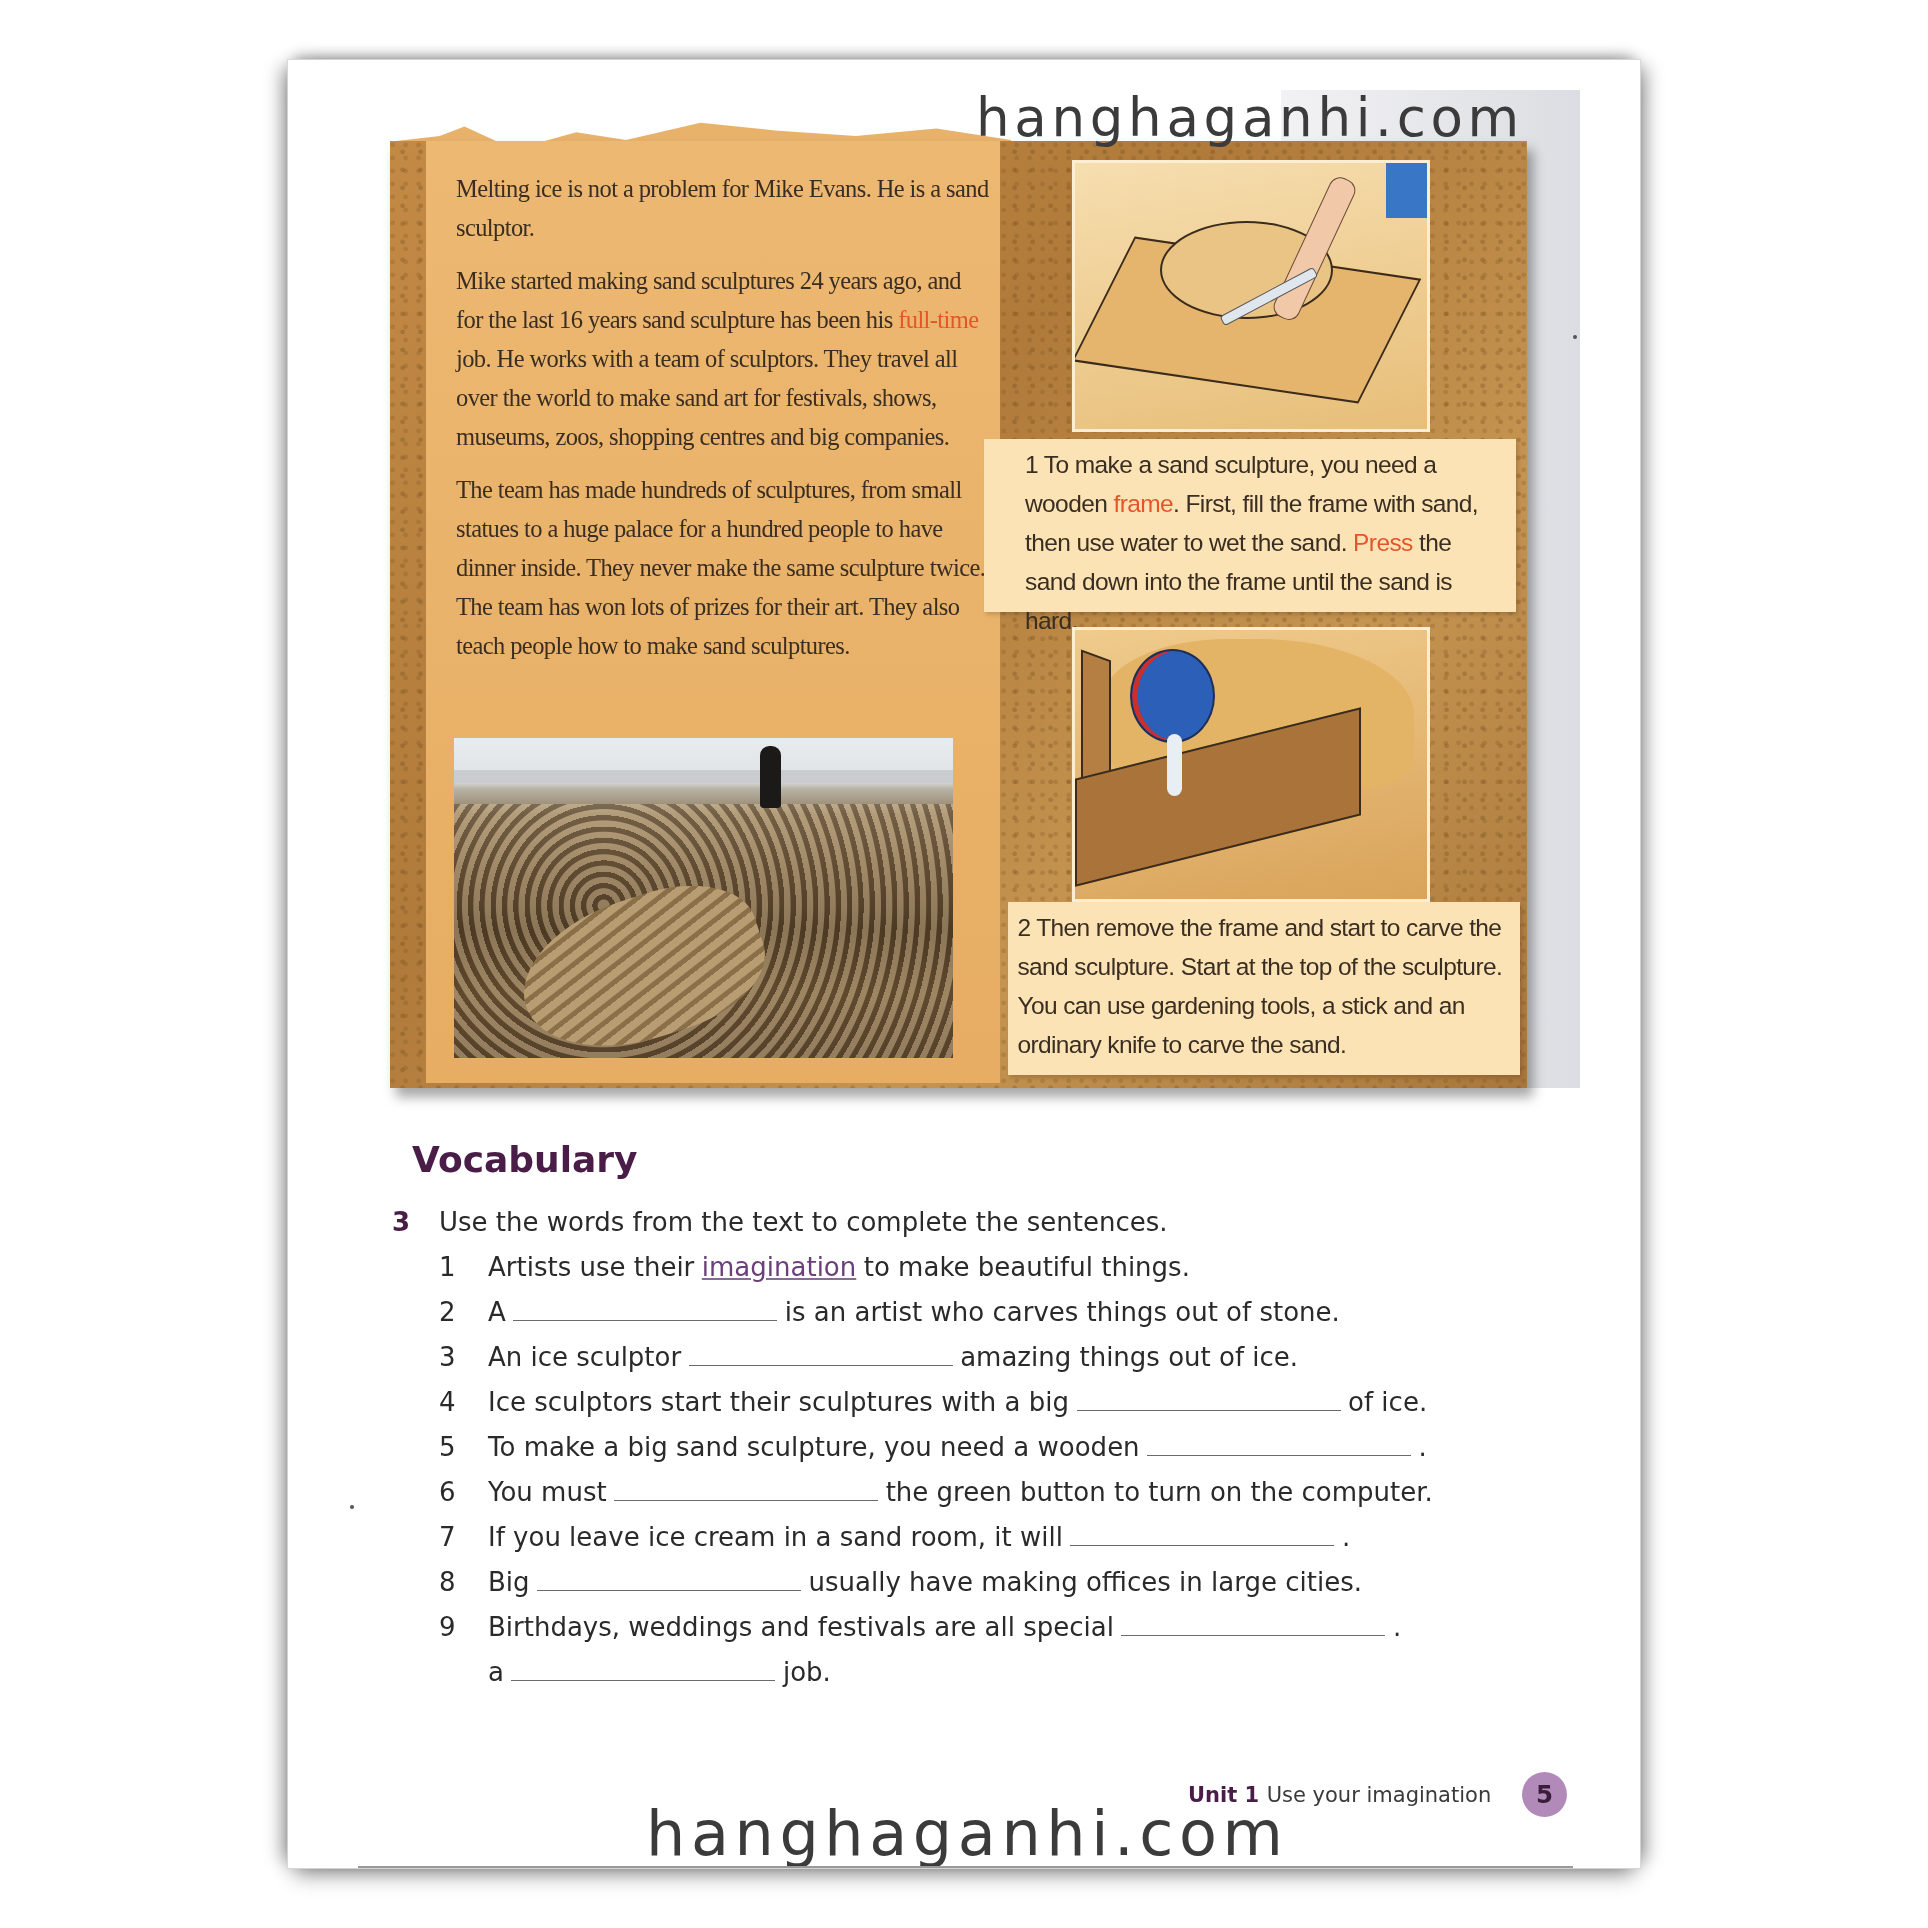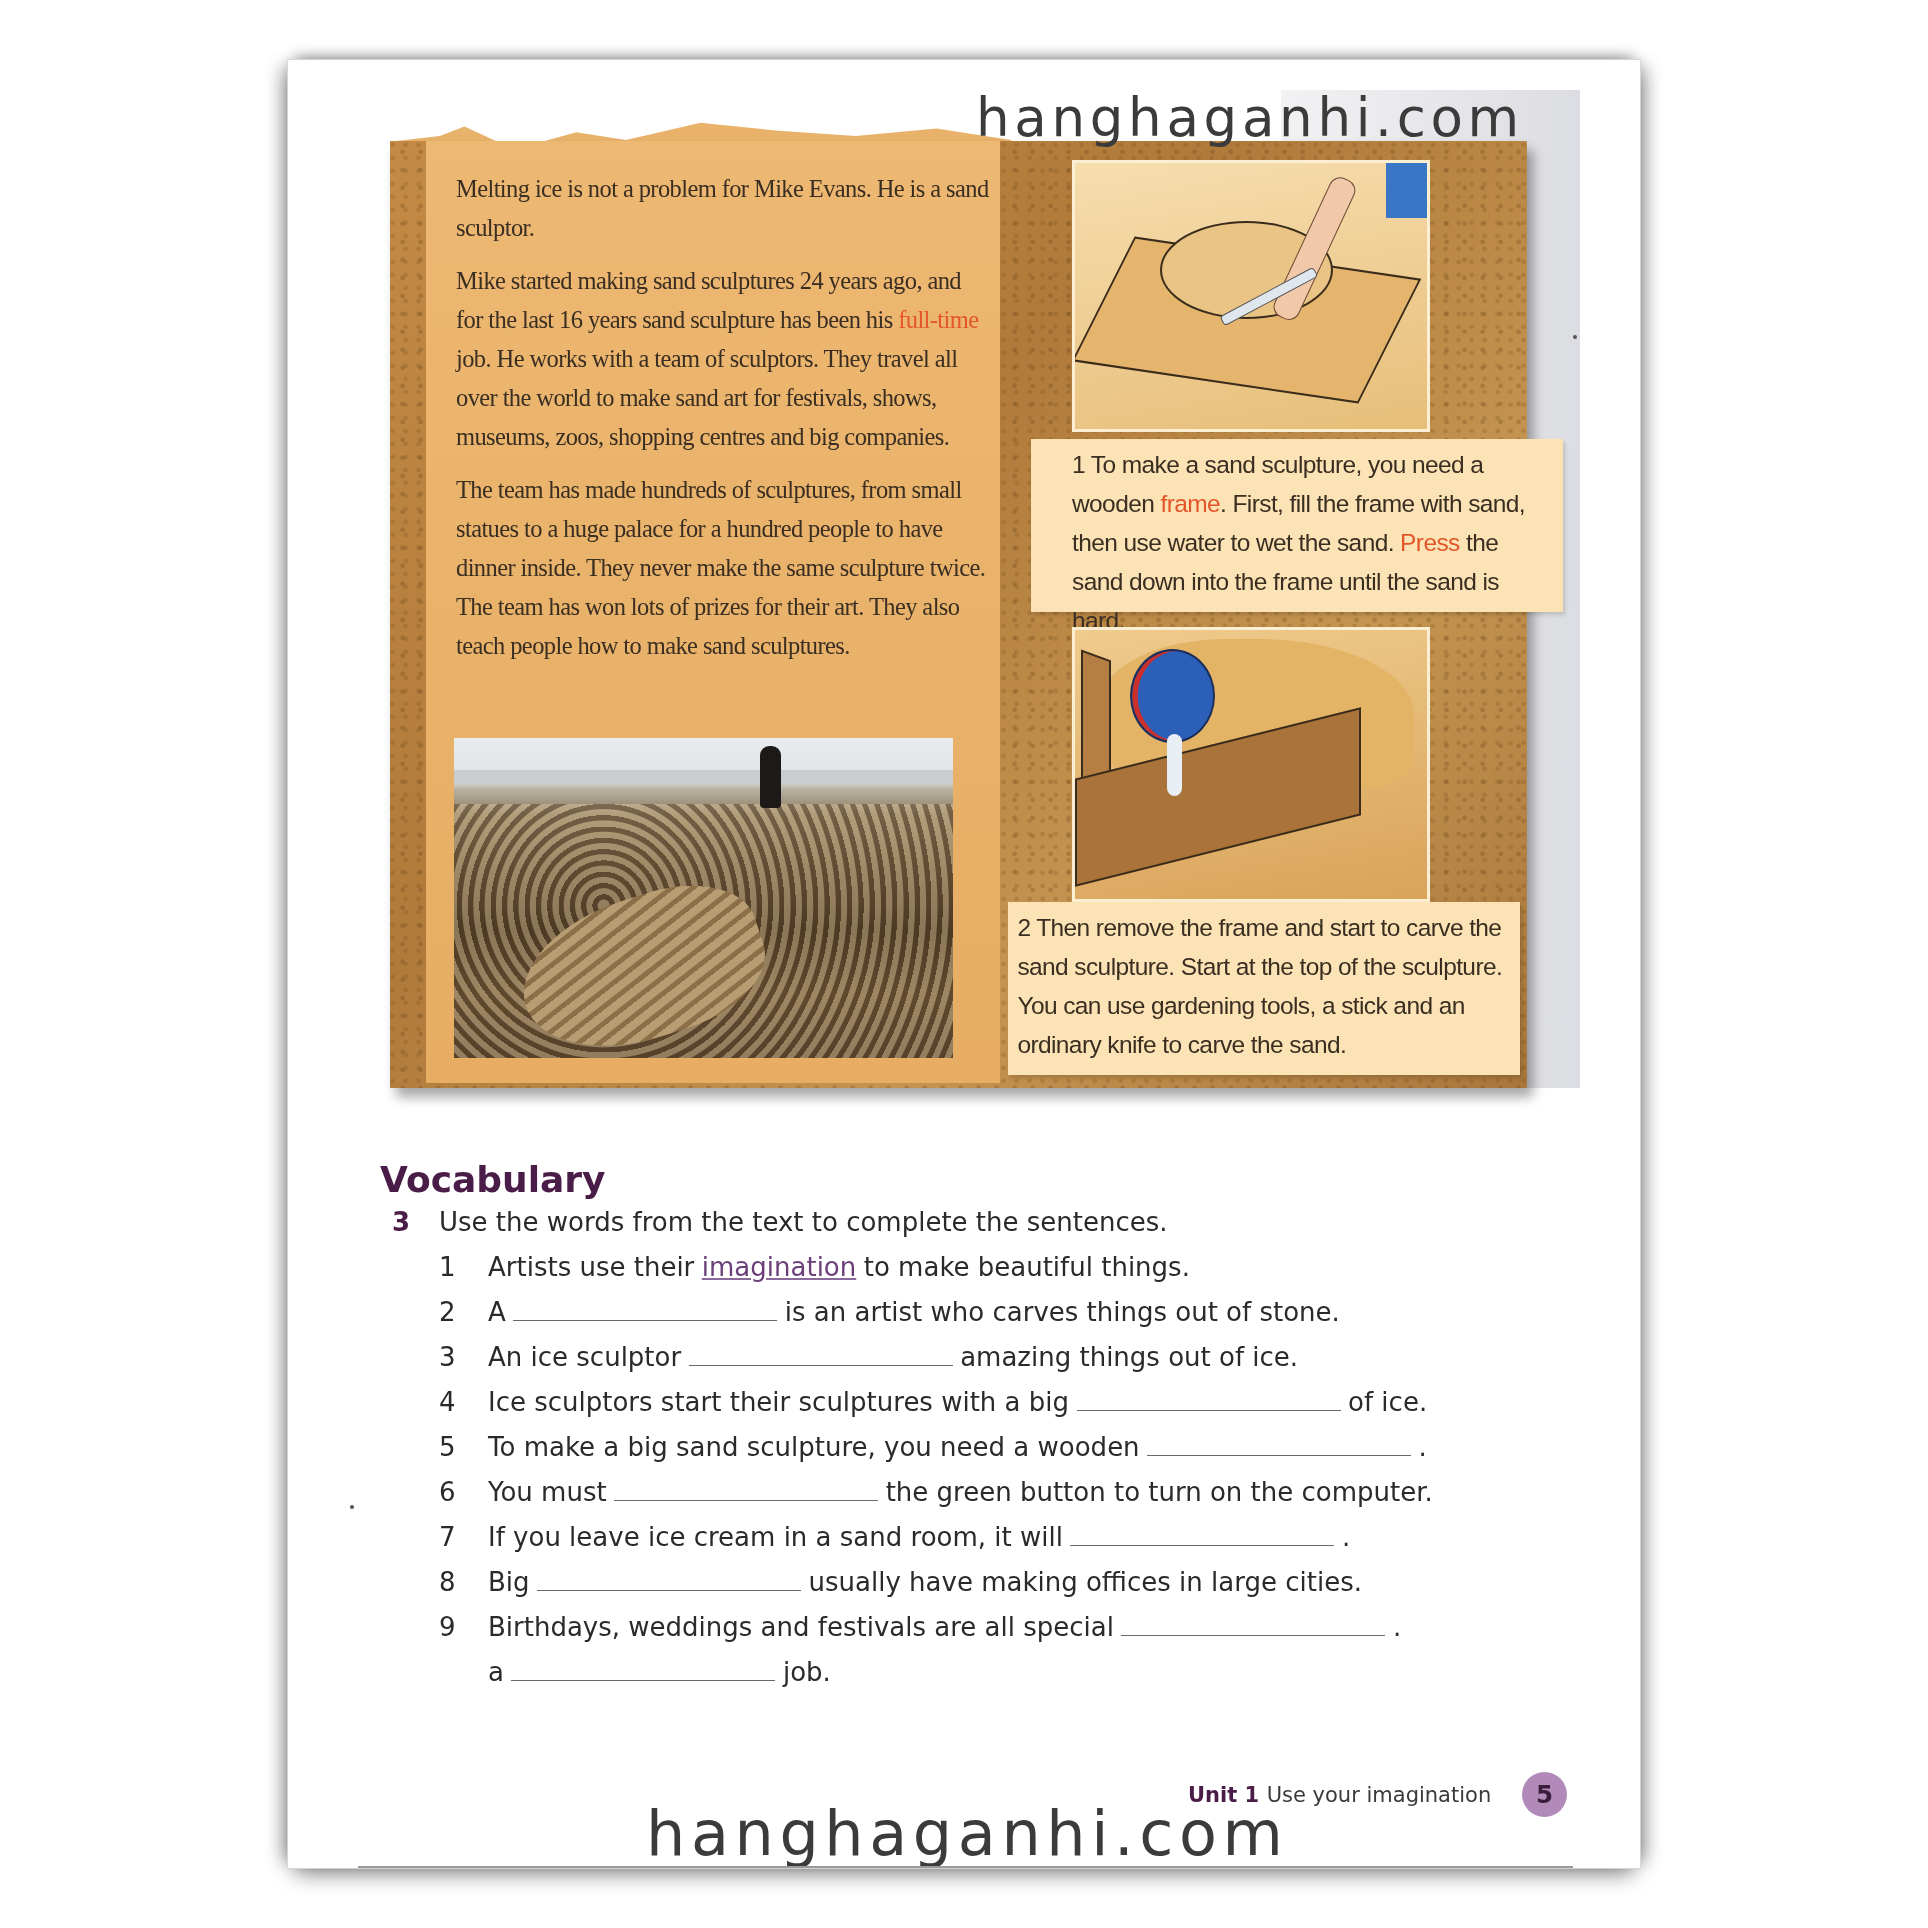--- a/index.html
+++ b/index.html
@@ -93,33 +93,32 @@
   .illus2 .sand-top { position: absolute; left: 28px; top: 9.4px; width: 311px; height: 151px; background: #e3b366; border-radius: 40% 50% 20% 30%; }
   .illus2 .jug { position: absolute; left: 55px; top: 19px; width: 81px; height: 90px; background: #2b5fb8; border: 2.8px solid #1c2f5c; border-radius: 50%; box-shadow: inset 5.6px 0 0 #c9302c; }
   .illus2 .water { position: absolute; left: 92px; top: 104px; width: 15px; height: 62px; background: #e8eef3; border-radius: 7.5px; }
   .caption {
     position: absolute; background: #fbe3b5;
     font-family: "Liberation Sans Narrow", "Liberation Sans", sans-serif;
     font-size: 24.5px; line-height: 39px; color: #3a2e22; letter-spacing: -0.6px;
     padding: 5.6px 9.4px;
     box-shadow: 1.9px 2.8px 3.8px rgba(0,0,0,0.15);
   }
-  .caption1 { left: 1031px; top: 439px; width: 482px; height: 162px; padding-left: 41px; }
+  .caption1 { left: 984px; top: 439px; width: 482px; height: 162px; padding-left: 41px; }
   .caption2 { left: 1008px; top: 902px; width: 493px; height: 162px; }
   .watermark {
     position: absolute; font-family: "DejaVu Sans", sans-serif; color: #3b3b3b;
     letter-spacing: 4.7px; font-size: 53px;
   }
   .wm-top { left: 976px; top: 87px; }
   .wm-bottom { left: 646px; top: 1797px; font-size: 62px; letter-spacing: 5.6px; }
   .vocab-title {
-    position: absolute; left: 380px; top: 1139px;
+    position: absolute; left: 412px; top: 1139px;
     font-family: "DejaVu Sans", sans-serif; font-weight: bold; font-size: 36px;
     color: #4a1d48;
-    margin-top: 20px;
   }
   .exercise {
     position: absolute; left: 392px; top: 1207px; width: 1130px;
     font-family: "DejaVu Sans", sans-serif; font-size: 26px; color: #2a2a2a;
   }
   .ex-head { height: 45px; display: flex; }
   .ex-num { width: 47px; font-weight: bold; color: #4a1d48; }
   .items { margin-left: 47px; }
   .item { display: flex; height: 45px; align-items: baseline; }
   .item .n { width: 49px; }

